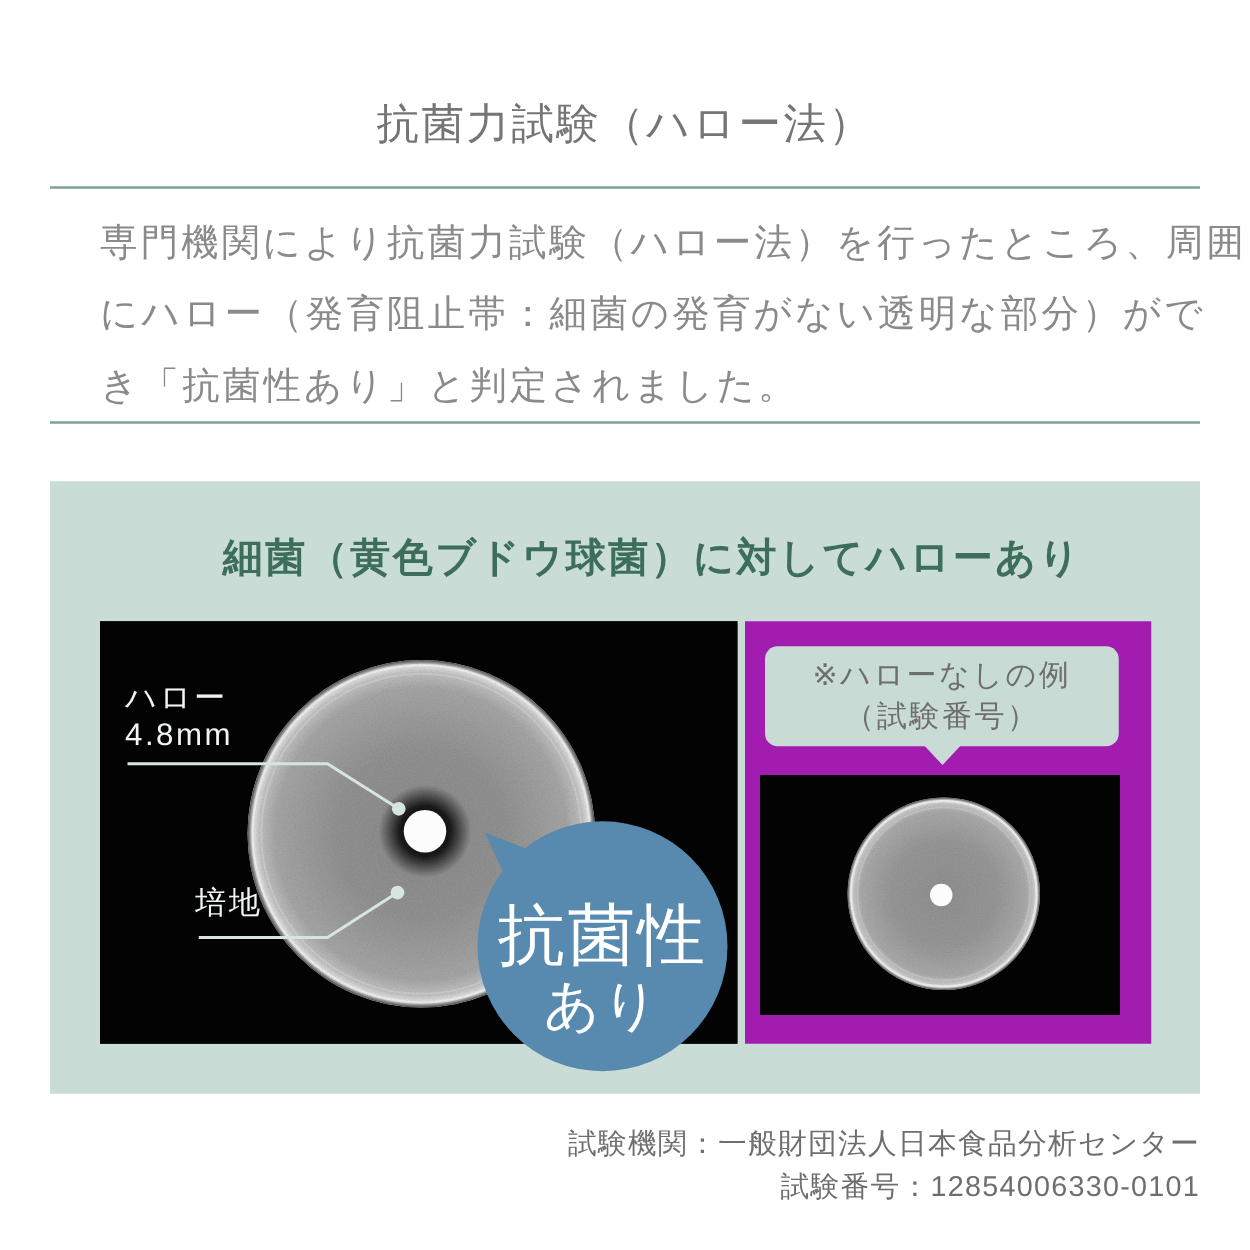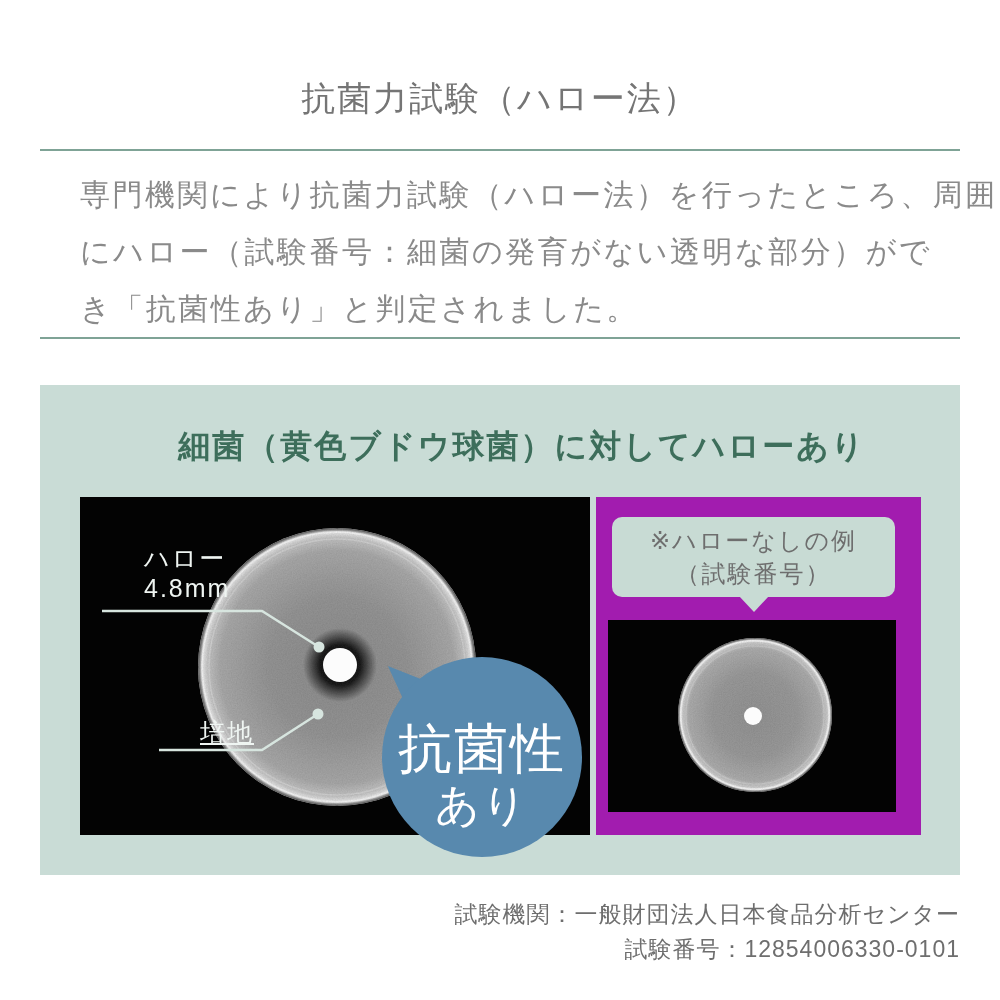--- a/index.html
+++ b/index.html
@@ -26,23 +26,23 @@
 
   .result-box{position:absolute;left:40px;top:385px;width:920px;height:490px;
     background:var(--sage-bg);}
 
   .result-heading{position:absolute;top:40px;left:0;width:920px;text-align:center;
     font-size:32px;font-weight:bold;letter-spacing:2px;color:var(--heading-green);padding-left:44px;}
 
   .photo-left{position:absolute;left:40px;top:112px;width:510px;height:338px;background:#030303;}
   .photo-left svg{position:absolute;left:0;top:0;}
 
-  .label{position:absolute;color:#eff5f2;font-size:25px;letter-spacing:2px;line-height:30px;margin-left:44px;}
+  .label{position:absolute;color:#eff5f2;font-size:25px;letter-spacing:2px;line-height:30px;}
   .halo-label{left:20px;top:46px;}
-  .medium-label{left:76px;top:220px;text-decoration:underline;}
+  .medium-label{left:76px;top:210px;}
 
   .badge{position:absolute;left:342px;top:272px;width:200px;height:200px;}
   .badge-tail{position:absolute;left:4px;top:7px;width:48px;height:48px;
     background:var(--accent-blue);
     clip-path:polygon(4% 4%,100% 42%,48% 100%);}
   .badge-circle{position:absolute;inset:0;border-radius:50%;background:var(--accent-blue);
     display:flex;flex-direction:column;align-items:center;justify-content:center;
     padding-top:10px;color:#ffffff;}
   .badge-l1{font-size:54px;font-weight:500;letter-spacing:2px;line-height:62px;margin-top:24px;}
   .badge-l2{font-size:44px;font-weight:500;letter-spacing:2px;line-height:52px;}
@@ -65,21 +65,21 @@
 <body>
 
 <div class="page">
 
   <h1 class="title">抗菌力試験（ハロー法）</h1>
 
   <div class="rule rule-top"></div>
 
   <div class="paragraph">
     <div class="pline">専門機関により抗菌力試験（ハロー法）を行ったところ、周囲</div>
-    <div class="pline">にハロー（試験番号：細菌の発育がない透明な部分）がで</div>
+    <div class="pline">にハロー（発育阻止帯：細菌の発育がない透明な部分）がで</div>
     <div class="pline">き「抗菌性あり」と判定されました。</div>
   </div>
 
   <div class="rule rule-mid"></div>
 
   <div class="result-box">
 
     <div class="result-heading">細菌（黄色ブドウ球菌）に対してハローあり</div>
 
     <div class="photo-left">

